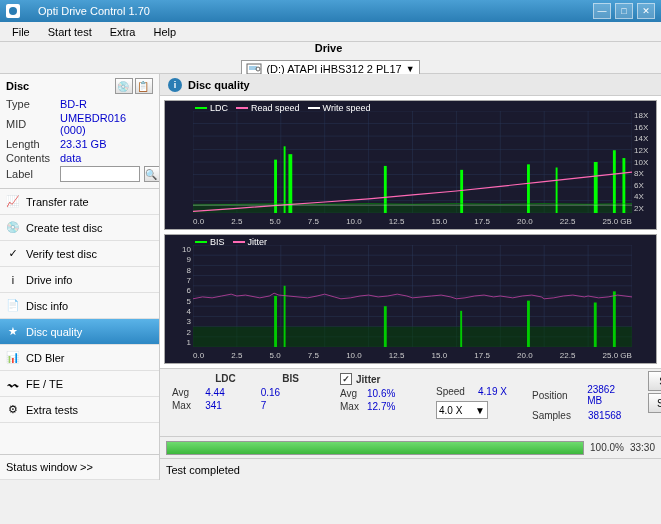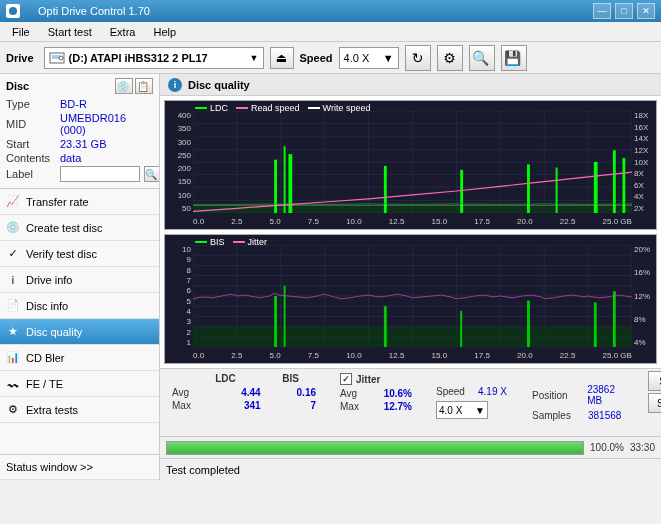--- a/index.html
+++ b/index.html
@@ -45,26 +45,27 @@
 
     
     .drive-bar {
       background: #f0f0f0;
       border-bottom: 1px solid #ccc;
       height: 32px;
       display: flex;
       align-items: center;
       padding: 0 6px;
       gap: 6px;
+      flex-direction: column;
     }
     .drive-label { font-size: 11px; font-weight: bold; margin-right: 4px; }
     .drive-select {
       display: flex; align-items: center;
       border: 1px solid #999; background: white;
-      height: 22px; padding: 0 4px; gap: 4px; flex: 1; max-width: 220px; font-weight: bold;
+      height: 22px; padding: 0 4px; gap: 4px; flex: 1; max-width: 220px;
     }
     .drive-select-text { font-size: 11px; flex: 1; }
     .drive-arrow { font-size: 9px; }
     .drive-icon-btn {
       width: 24px; height: 22px; border: 1px solid #999;
       background: linear-gradient(to bottom, #fff, #e0e0e0);
       display: flex; align-items: center; justify-content: center;
       cursor: pointer; font-size: 12px;
     }
     .speed-label { font-size: 11px; font-weight: bold; }
@@ -280,21 +281,21 @@
       padding: 2px 8px;
     }
     .stat-col { width: 60px; text-align: center; }
     .stat-data-row {
       display: flex;
       align-items: center;
       padding: 1px 8px;
       font-size: 10px;
     }
     .stat-row-label { width: 36px; color: #333; font-size: 10px; }
-    .stat-value { width: 60px; text-align: right; color: #0000cc; font-size: 10px; font-weight: bold; }
+    .stat-value { width: 60px; text-align: left; color: #0000cc; font-size: 10px; }
     .checkbox {
       width: 12px; height: 12px; border: 1px solid #666;
       background: white; display: flex; align-items: center;
       justify-content: center; font-size: 9px;
     }
     .pos-row { display: flex; align-items: center; gap: 6px; font-size: 10px; }
     .pos-label { color: #333; width: 50px; }
     .pos-value { color: #0000cc; }
     .speed-row { display: flex; align-items: center; gap: 6px; font-size: 10px; }
     .speed-label2 { color: #333; width: 36px; }
@@ -434,21 +435,21 @@
       </div>
       <div class="disc-row">
         <span class="disc-key">Type</span>
         <span class="disc-val">BD-R</span>
       </div>
       <div class="disc-row">
         <span class="disc-key">MID</span>
         <span class="disc-val">UMEBDR016 (000)</span>
       </div>
       <div class="disc-row">
-        <span class="disc-key">Start</span>
+        <span class="disc-key">Length</span>
         <span class="disc-val">23.31 GB</span>
       </div>
       <div class="disc-row">
         <span class="disc-key">Contents</span>
         <span class="disc-val">data</span>
       </div>
       <div class="disc-row">
         <span class="disc-key">Label</span>
         <div class="label-row">
           <input class="label-input" type="text" value="" style="">
@@ -518,30 +519,20 @@
           <div class="legend-item">
             <div class="legend-color" style="background:#ff69b4;"></div>
             <span>Read speed</span>
           </div>
           <div class="legend-item">
             <div class="legend-color" style="background:#ffffff;"></div>
             <span>Write speed</span>
           </div>
         </div>
 
-        <div class="y-axis">
-          <span class="y-label">400</span>
-          <span class="y-label">350</span>
-          <span class="y-label">300</span>
-          <span class="y-label">250</span>
-          <span class="y-label">200</span>
-          <span class="y-label">150</span>
-          <span class="y-label">100</span>
-          <span class="y-label">50</span>
-        </div>
 
         <div class="y-axis-right">
           <span class="y-label">18X</span>
           <span class="y-label">16X</span>
           <span class="y-label">14X</span>
           <span class="y-label">12X</span>
           <span class="y-label">10X</span>
           <span class="y-label">8X</span>
           <span class="y-label">6X</span>
           <span class="y-label">4X</span>
@@ -627,27 +618,20 @@
           <span class="y-label">8</span>
           <span class="y-label">7</span>
           <span class="y-label">6</span>
           <span class="y-label">5</span>
           <span class="y-label">4</span>
           <span class="y-label">3</span>
           <span class="y-label">2</span>
           <span class="y-label">1</span>
         </div>
 
-        <div class="y-axis-right">
-          <span class="y-label">20%</span>
-          <span class="y-label">16%</span>
-          <span class="y-label">12%</span>
-          <span class="y-label">8%</span>
-          <span class="y-label">4%</span>
-        </div>
 
         <div class="chart-plot">
           <svg class="chart-svg" viewBox="0 0 460 110" preserveAspectRatio="none">
 
             <line x1="0" y1="0" x2="460" y2="0" class="grid-line-h"></line>
             <line x1="0" y1="11" x2="460" y2="11" class="grid-line-h"></line>
             <line x1="0" y1="22" x2="460" y2="22" class="grid-line-h"></line>
             <line x1="0" y1="33" x2="460" y2="33" class="grid-line-h"></line>
             <line x1="0" y1="44" x2="460" y2="44" class="grid-line-h"></line>
             <line x1="0" y1="55" x2="460" y2="55" class="grid-line-h"></line>

